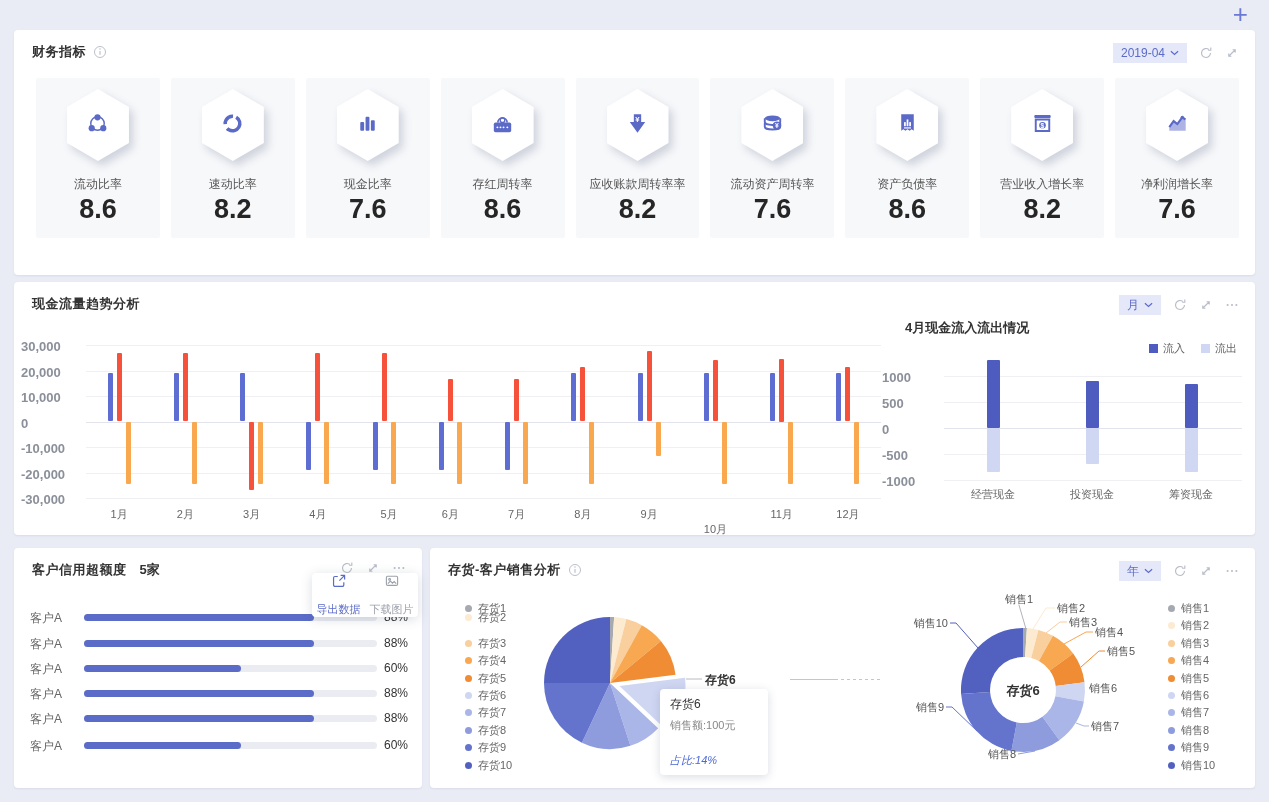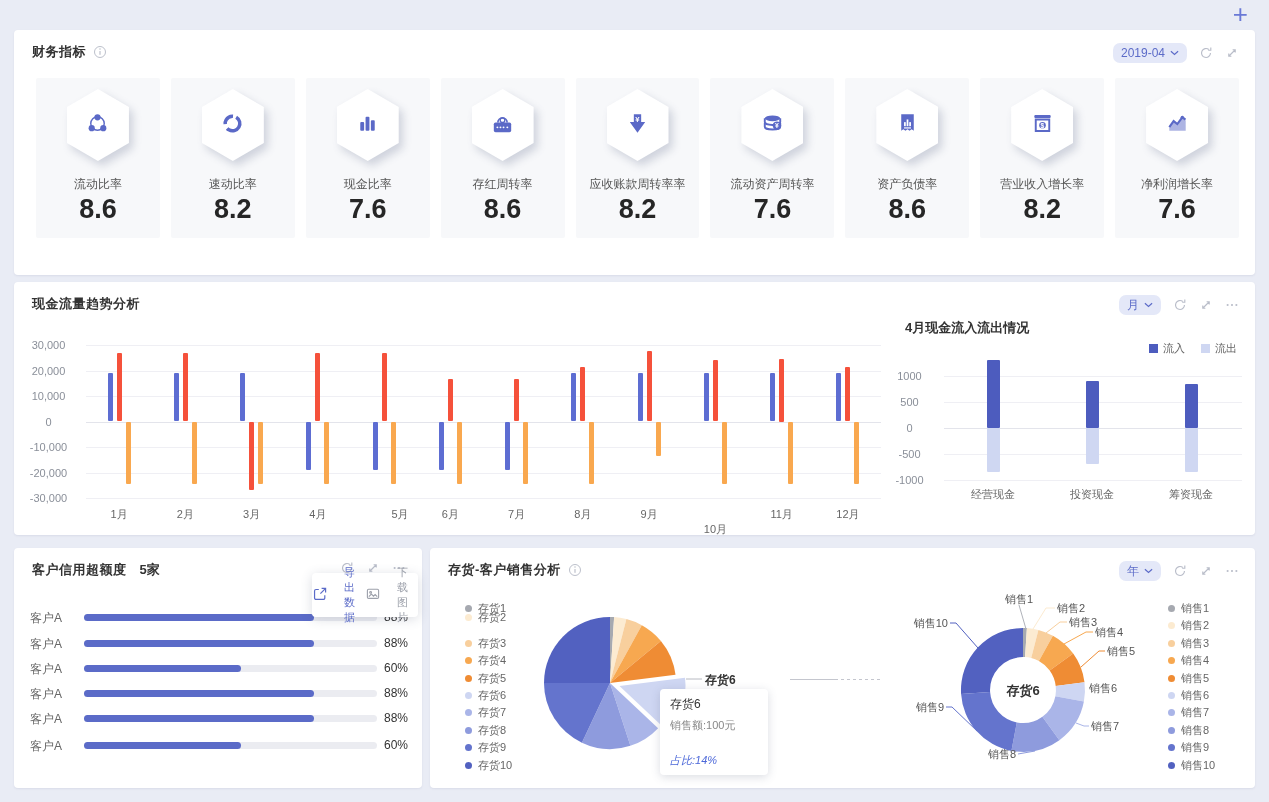--- a/index.html
+++ b/index.html
@@ -7,53 +7,53 @@
   .panel{position:absolute;background:#fff;border-radius:4px;box-shadow:0 1px 2px rgba(170,176,198,.25);}
   .p1{left:14px;top:30px;width:1241px;height:245px;}
   .p2{left:14px;top:282px;width:1241px;height:253px;}
   .p3{left:14px;top:548px;width:408px;height:240px;}
   .p4{left:430px;top:548px;width:825px;height:240px;}
   .p-head{position:absolute;left:18px;top:13px;display:flex;align-items:center;gap:7px;z-index:2;}
   .panel-title{font-size:13px;font-weight:bold;color:#333;letter-spacing:.5px;}
   .count-badge{font-size:13px;font-weight:bold;color:#333;margin-left:6px;}
   .info{color:#b9bdc9;display:inline-flex;}
   .toolbar{position:absolute;top:13px;right:16px;display:flex;align-items:center;gap:12px;color:#b9bdc9;z-index:3;}
-  .chip{height:20px;padding:0 8px;background:#e4e8f8;border-radius:7px;color:#5c6bc8;font-size:12px;display:inline-flex;align-items:center;gap:5px;cursor:pointer;}
+  .chip{height:20px;padding:0 8px;background:#e4e8f8;border-radius:0;color:#5c6bc8;font-size:12px;display:inline-flex;align-items:center;gap:5px;cursor:pointer;}
   .ti{width:14px;height:14px;display:block;}
   .tc{width:9px;height:6px;display:block;}
   .add-btn{position:absolute;right:21px;top:0px;font-size:26px;font-weight:300;color:#6a79d6;line-height:28px;cursor:pointer;}
   
   .cards{position:absolute;left:22px;right:16px;top:48px;display:flex;gap:11px;}
   .kpi{flex:1;height:160px;background:#f7f8fa;border-radius:2px;position:relative;text-align:center;}
   .hexwrap{position:absolute;left:50%;top:11px;transform:translateX(-50%);filter:drop-shadow(4px 5px 4px rgba(158,164,184,.45));}
   .hex{width:62px;height:72px;background:#fff;clip-path:polygon(50% 0,100% 25%,100% 75%,50% 100%,0 75%,0 25%);display:flex;align-items:center;justify-content:center;color:#5b69c7;}
   .hex svg{width:27px;height:27px;}
   .kpi-label{position:absolute;top:98px;width:100%;font-size:12px;color:#555;}
   .kpi-value{position:absolute;top:116px;width:100%;font-size:27px;font-weight:bold;color:#262626;}
   
   .gridline{position:absolute;height:1px;background:#efeff4;}
   .gridline.zero{background:#e3e4eb;}
-  .ylab{position:absolute;width:55px;text-align:center;font-size:11px;color:#8a8f99;}
+  .ylab{position:absolute;width:55px;text-align:left;font-size:13px;color:#8a8f99;font-weight:bold;}
   .xlab{position:absolute;transform:translateX(-50%);font-size:11px;color:#666;}
   .vbar{position:absolute;border-radius:1px;}
   .tlegend{position:absolute;left:558px;top:26px;display:flex;gap:28px;align-items:center;}
   .tlegend-item{display:flex;align-items:center;gap:7px;font-size:12px;color:#666;}
   .tswatch{width:17px;height:4px;border-radius:2px;}
   .sub-title{position:absolute;left:891px;top:37px;font-size:13px;font-weight:bold;color:#333;}
   .slegend{position:absolute;left:1135px;top:59px;display:flex;gap:16px;align-items:center;}
   .slegend-item{display:flex;align-items:center;gap:5px;font-size:11px;color:#666;}
   .sswatch{width:9px;height:9px;}
   
   .prow{position:absolute;left:16px;right:12px;height:16px;}
   .prow .plabel{position:absolute;left:0;top:1px;font-size:12px;color:#666;text-align:right;}
   .ptrack{position:absolute;left:54px;top:5px;width:293px;height:7px;background:#ebecf1;border-radius:4px;}
   .pfill{position:absolute;left:0;top:0;height:7px;border-radius:4px;}
   .ppct{position:absolute;right:2px;top:1px;font-size:12px;color:#333;}
   .popup{position:absolute;left:298px;top:25px;width:106px;height:44px;background:#fff;border-radius:4px;box-shadow:0 2px 12px rgba(70,80,110,.20);display:flex;z-index:6;}
-  .popup-item{flex:1;display:flex;flex-direction:row;align-items:center;justify-content:flex-start;gap:16px;font-size:11px;cursor:pointer;}
+  .popup-item{flex:1;display:flex;flex-direction:column;align-items:center;justify-content:space-between;gap:2px;font-size:11px;cursor:pointer;}
   .popup-item svg{width:16px;height:16px;}
   .pi-export{color:#5b6bc8;}
   .pi-download{color:#9da1ab;}
   
   .inv-svg{position:absolute;left:0;top:0;z-index:1;}
   .inv-legend-item{position:absolute;display:flex;align-items:center;gap:6px;font-size:11px;color:#666;z-index:2;}
   .ldot{width:7px;height:7px;border-radius:50%;}
   .tooltip{position:absolute;left:230px;top:141px;width:88px;background:#fff;border-radius:4px;box-shadow:0 2px 10px rgba(70,80,110,.20);padding:7px 10px;z-index:5;}
   .tooltip .t1{font-size:12px;color:#333;}
   .tooltip .t2{font-size:11px;color:#888;margin-top:5px;}
@@ -283,21 +283,21 @@
         <div class="vbar" style="left:168.9px;top:70.6px;width:5px;height:68.9px;background:#f5513b"></div>
         <div class="vbar" style="left:177.9px;top:139.5px;width:5px;height:62.5px;background:#f9a84f"></div>
         <div class="xlab" style="left:237.6px;top:225px">3月</div>
         <div class="vbar" style="left:226.1px;top:91.1px;width:5px;height:48.4px;background:#5d6dd2"></div>
         <div class="vbar" style="left:235.1px;top:139.5px;width:5px;height:68.9px;background:#f5513b"></div>
         <div class="vbar" style="left:244.1px;top:139.5px;width:5px;height:62.5px;background:#f9a84f"></div>
         <div class="xlab" style="left:303.9px;top:225px">4月</div>
         <div class="vbar" style="left:292.4px;top:139.5px;width:5px;height:48.4px;background:#5d6dd2"></div>
         <div class="vbar" style="left:301.4px;top:70.6px;width:5px;height:68.9px;background:#f5513b"></div>
         <div class="vbar" style="left:310.4px;top:139.5px;width:5px;height:62.5px;background:#f9a84f"></div>
-        <div class="xlab" style="left:386px;top:225px">5月</div>
+        <div class="xlab" style="left:375px;top:225px">5月</div>
         <div class="vbar" style="left:358.6px;top:139.5px;width:5px;height:48.4px;background:#5d6dd2"></div>
         <div class="vbar" style="left:367.6px;top:70.6px;width:5px;height:68.9px;background:#f5513b"></div>
         <div class="vbar" style="left:376.6px;top:139.5px;width:5px;height:62.5px;background:#f9a84f"></div>
         <div class="xlab" style="left:436.4px;top:225px">6月</div>
         <div class="vbar" style="left:424.9px;top:139.5px;width:5px;height:48.4px;background:#5d6dd2"></div>
         <div class="vbar" style="left:433.9px;top:97.4px;width:5px;height:42.1px;background:#f5513b"></div>
         <div class="vbar" style="left:442.9px;top:139.5px;width:5px;height:62.5px;background:#f9a84f"></div>
         <div class="xlab" style="left:502.6px;top:225px">7月</div>
         <div class="vbar" style="left:491.1px;top:139.5px;width:5px;height:48.4px;background:#5d6dd2"></div>
         <div class="vbar" style="left:500.1px;top:97.4px;width:5px;height:42.1px;background:#f5513b"></div>

